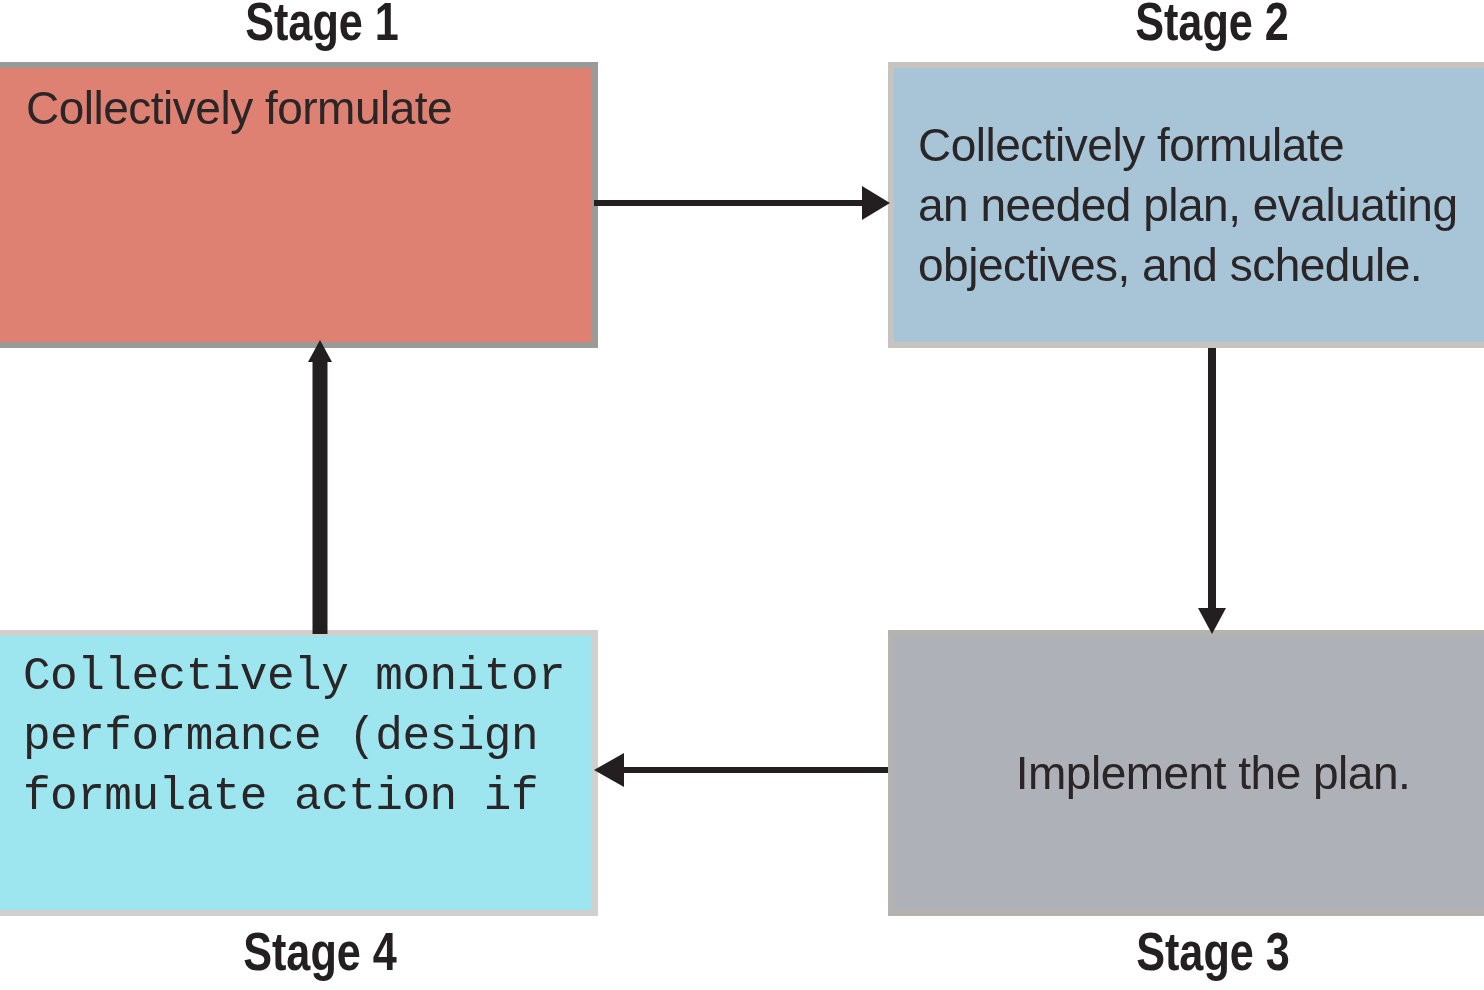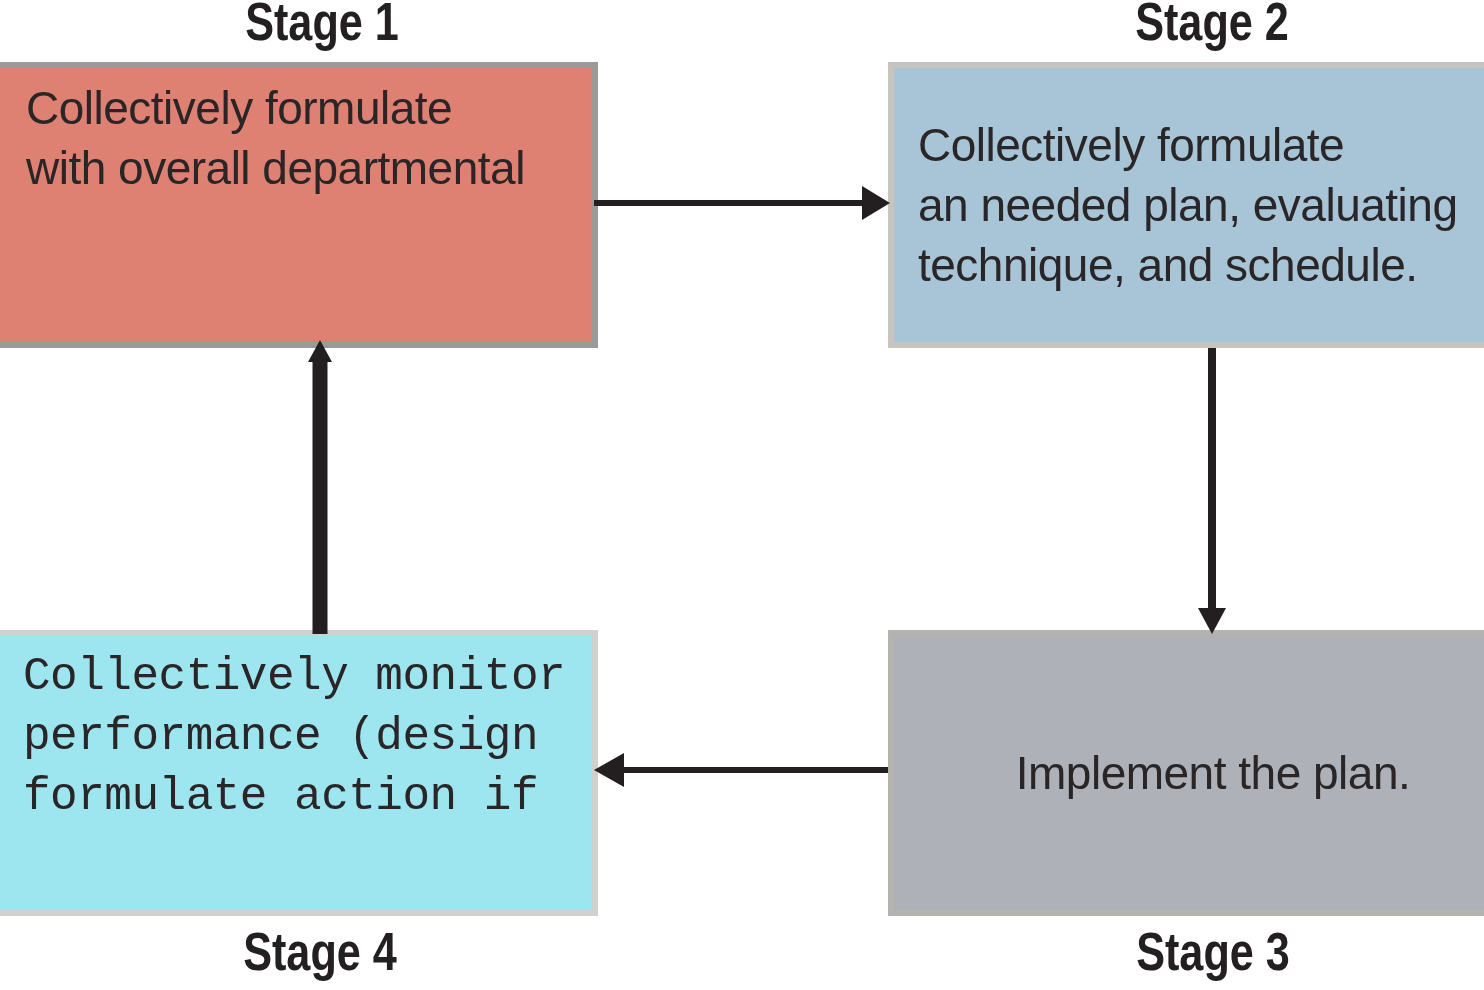--- a/index.html
+++ b/index.html
@@ -66,29 +66,28 @@
 <body style="background: rgb(255, 255, 255);">
 
 <div class="stage-label label-1" style="color: rgb(36, 32, 33);">Stage 1</div>
 <div class="stage-label label-2" style="color: rgb(36, 32, 33);">Stage 2</div>
 <div class="stage-label label-3" style="color: rgb(36, 32, 33);">Stage 3</div>
 <div class="stage-label label-4" style="color: rgb(36, 32, 33);">Stage 4</div>
 
 <div class="stage-box box-1" style="background: rgb(222, 129, 115); border-color: rgb(154, 155, 152);">
   <div class="box-text" style="color: rgb(42, 37, 38);">
     <span class="line">Collectively formulate</span>
-    <span class="line">with overall departmental</span>
   </div>
 </div>
 
 <div class="stage-box box-2" style="background: rgb(167, 197, 215); border-color: rgb(199, 196, 192);">
   <div class="box-text" style="color: rgb(42, 37, 38);">
     <span class="line">Collectively formulate</span>
     <span class="line">an needed plan, evaluating</span>
-    <span class="line">technique, and schedule.</span>
+    <span class="line">objectives, and schedule.</span>
   </div>
 </div>
 
 <div class="stage-box box-3" style="background: rgb(174, 178, 184); border-color: rgb(181, 179, 175);">
   <div class="box-text" style="color: rgb(42, 37, 38);">
     <span class="line">Implement the plan.</span>
   </div>
 </div>
 
 <div class="stage-box box-4" style="background: rgb(157, 229, 239); border-color: rgb(208, 209, 207);">

